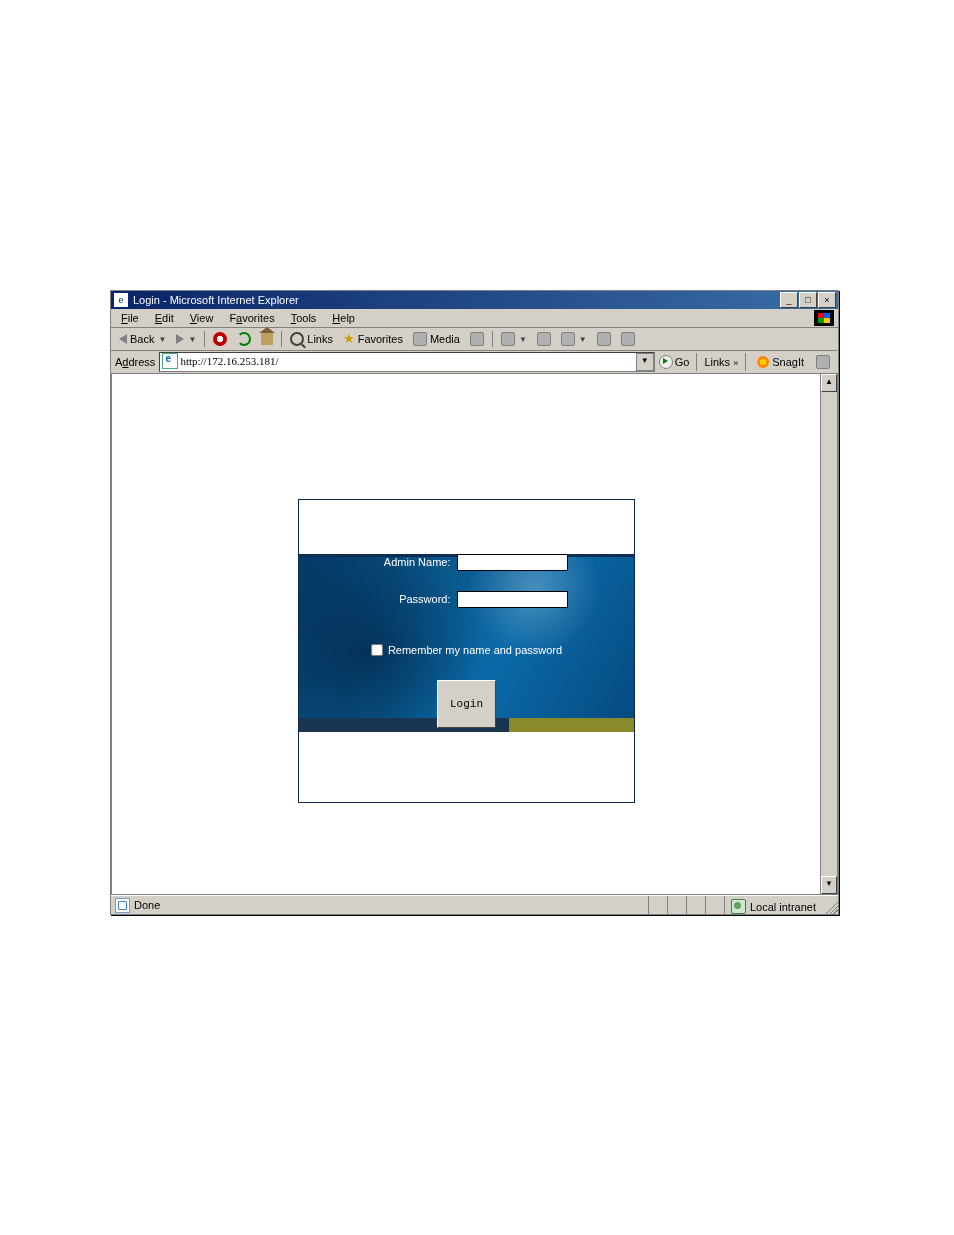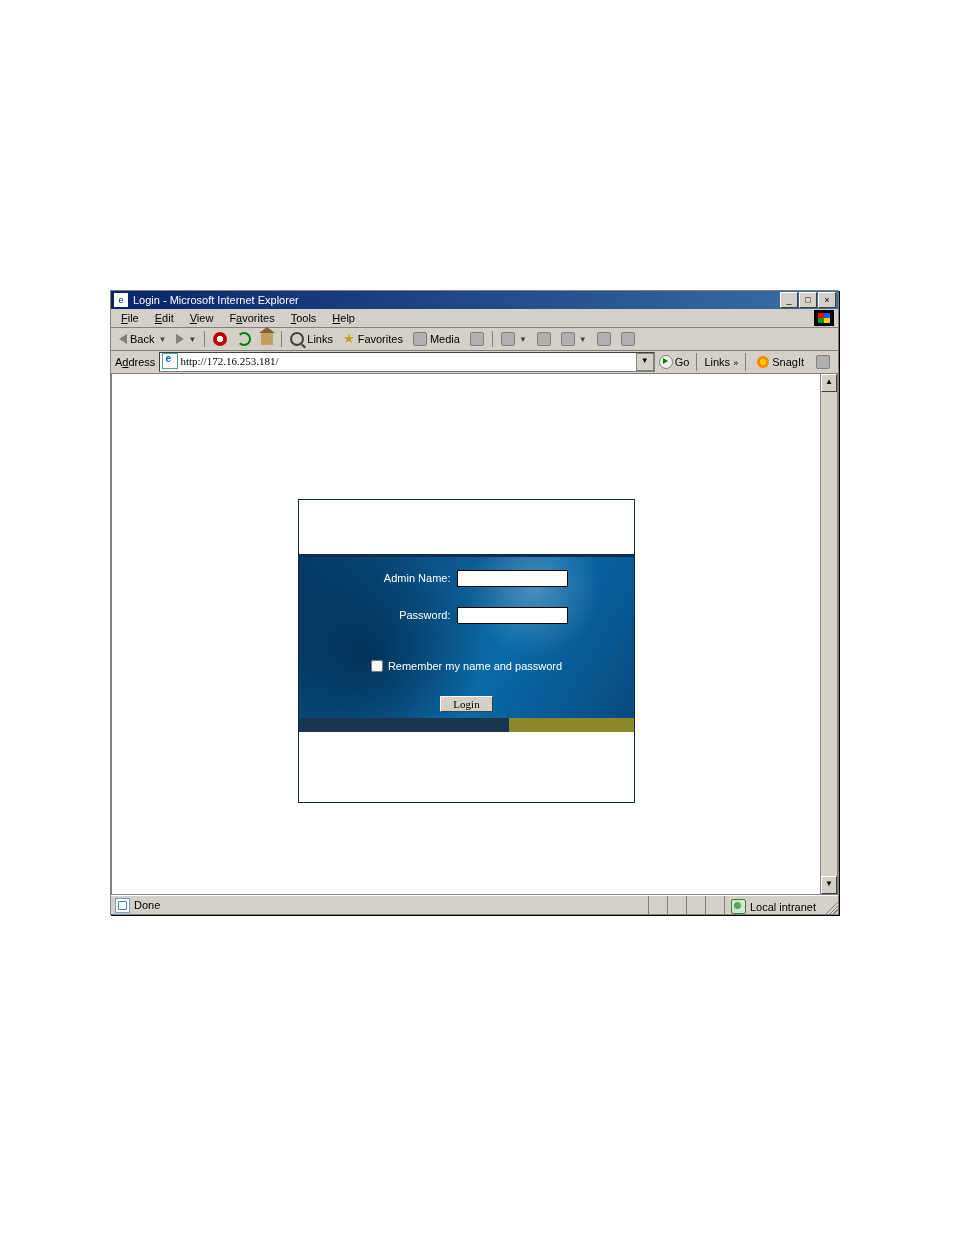--- a/index.html
+++ b/index.html
@@ -61,21 +61,21 @@
   .login-bg{height:155px;background:
     radial-gradient(circle at 70% 20%,rgba(255,255,255,0.25),transparent 25%),
     radial-gradient(circle at 20% 60%,rgba(0,30,60,0.6),transparent 40%),
     linear-gradient(120deg,#053a66,#0a5a90 40%,#0a6aa8 60%,#064a80);
     position:relative;color:#fff;display:flex;flex-direction:column;align-items:center;justify-content:center;gap:20px;padding-top:6px;}
   .login-row{display:flex;align-items:center;gap:6px;}
   .login-row label{width:85px;text-align:right;font-size:11px;color:#fff;}
   .login-row input[type=text],.login-row input[type=password]{width:105px;height:15px;border:1px solid #000;background:#fff;font-size:11px;padding:0 2px;}
   .remember-row{display:flex;align-items:center;gap:5px;font-size:11px;margin-top:16px;}
   .remember-row input{width:12px;height:12px;margin:0;}
-  .login-btn{margin-top:4px;padding:1px 12px;background:#d4d0c8;border:1px solid #fff;border-right-color:#404040;border-bottom-color:#404040;font-family:Liberation Serif, serif;font-size:11px;cursor:default;}
+  .login-btn{margin-top:4px;padding:17px 12px;background:#d4d0c8;border:1px solid #fff;border-right-color:#404040;border-bottom-color:#404040;font-family:Liberation Mono, monospace;font-size:11px;cursor:default;}
   .login-band-dark{height:14px;background:#1a3550;display:flex;}
   .login-band-dark .accent{margin-left:auto;width:125px;height:100%;background:#8a8a2a;}
   .login-bottom-white{height:70px;background:#fff;}
   
   .statusbar{height:18px;background:#d4d0c8;border-top:1px solid #fff;display:flex;align-items:flex-end;font-size:11px;}
   .statusbar .status-left{flex:1;display:flex;align-items:center;gap:4px;padding:0 4px;border-right:1px solid #808080;height:100%;}
   .statusbar .page-ico2{width:13px;height:13px;background:#fff;border:1px solid #70a0d0;position:relative;}
   .statusbar .page-ico2:after{content:"";position:absolute;left:2px;top:2px;width:7px;height:7px;border:1px solid #4080c0;border-radius:1px;}
   .statusbar .cells{display:flex;height:100%;}
   .statusbar .cell{width:18px;border-right:1px solid #808080;height:100%;}

